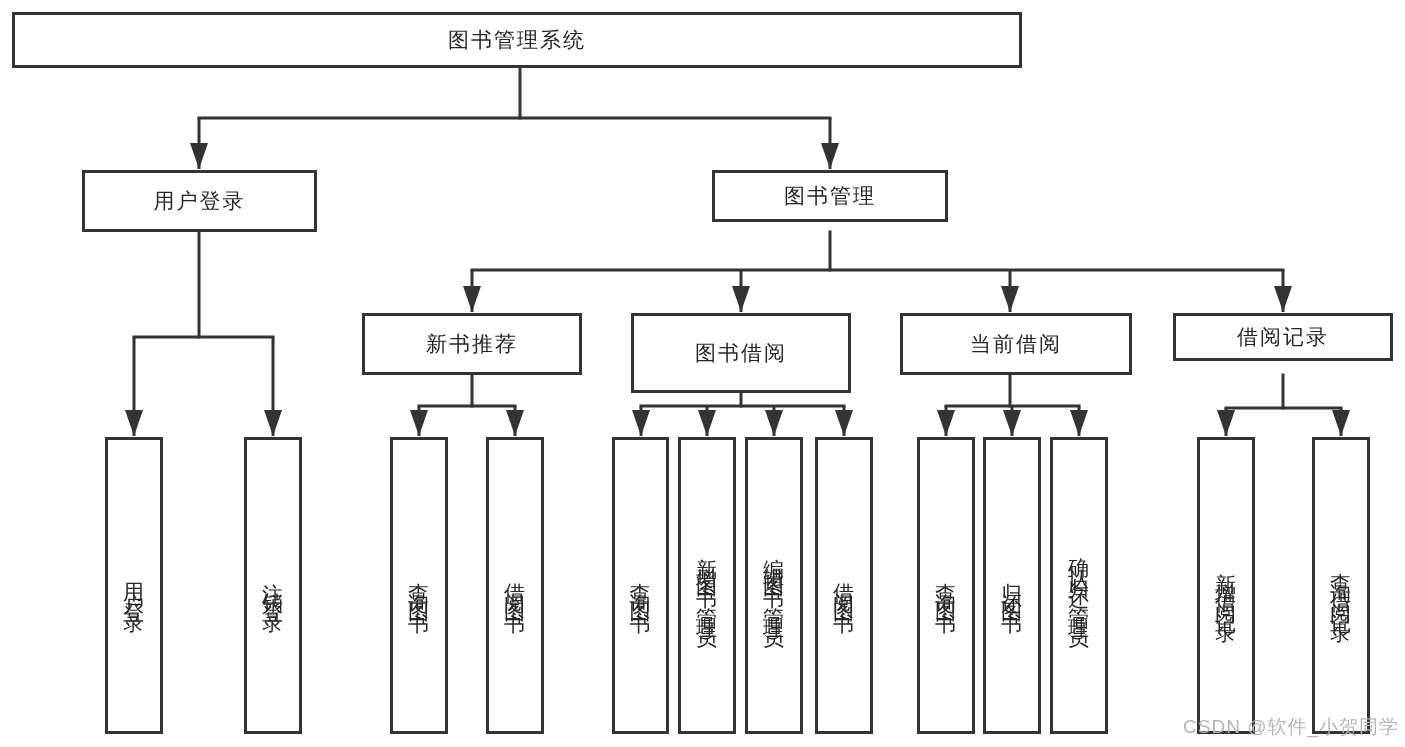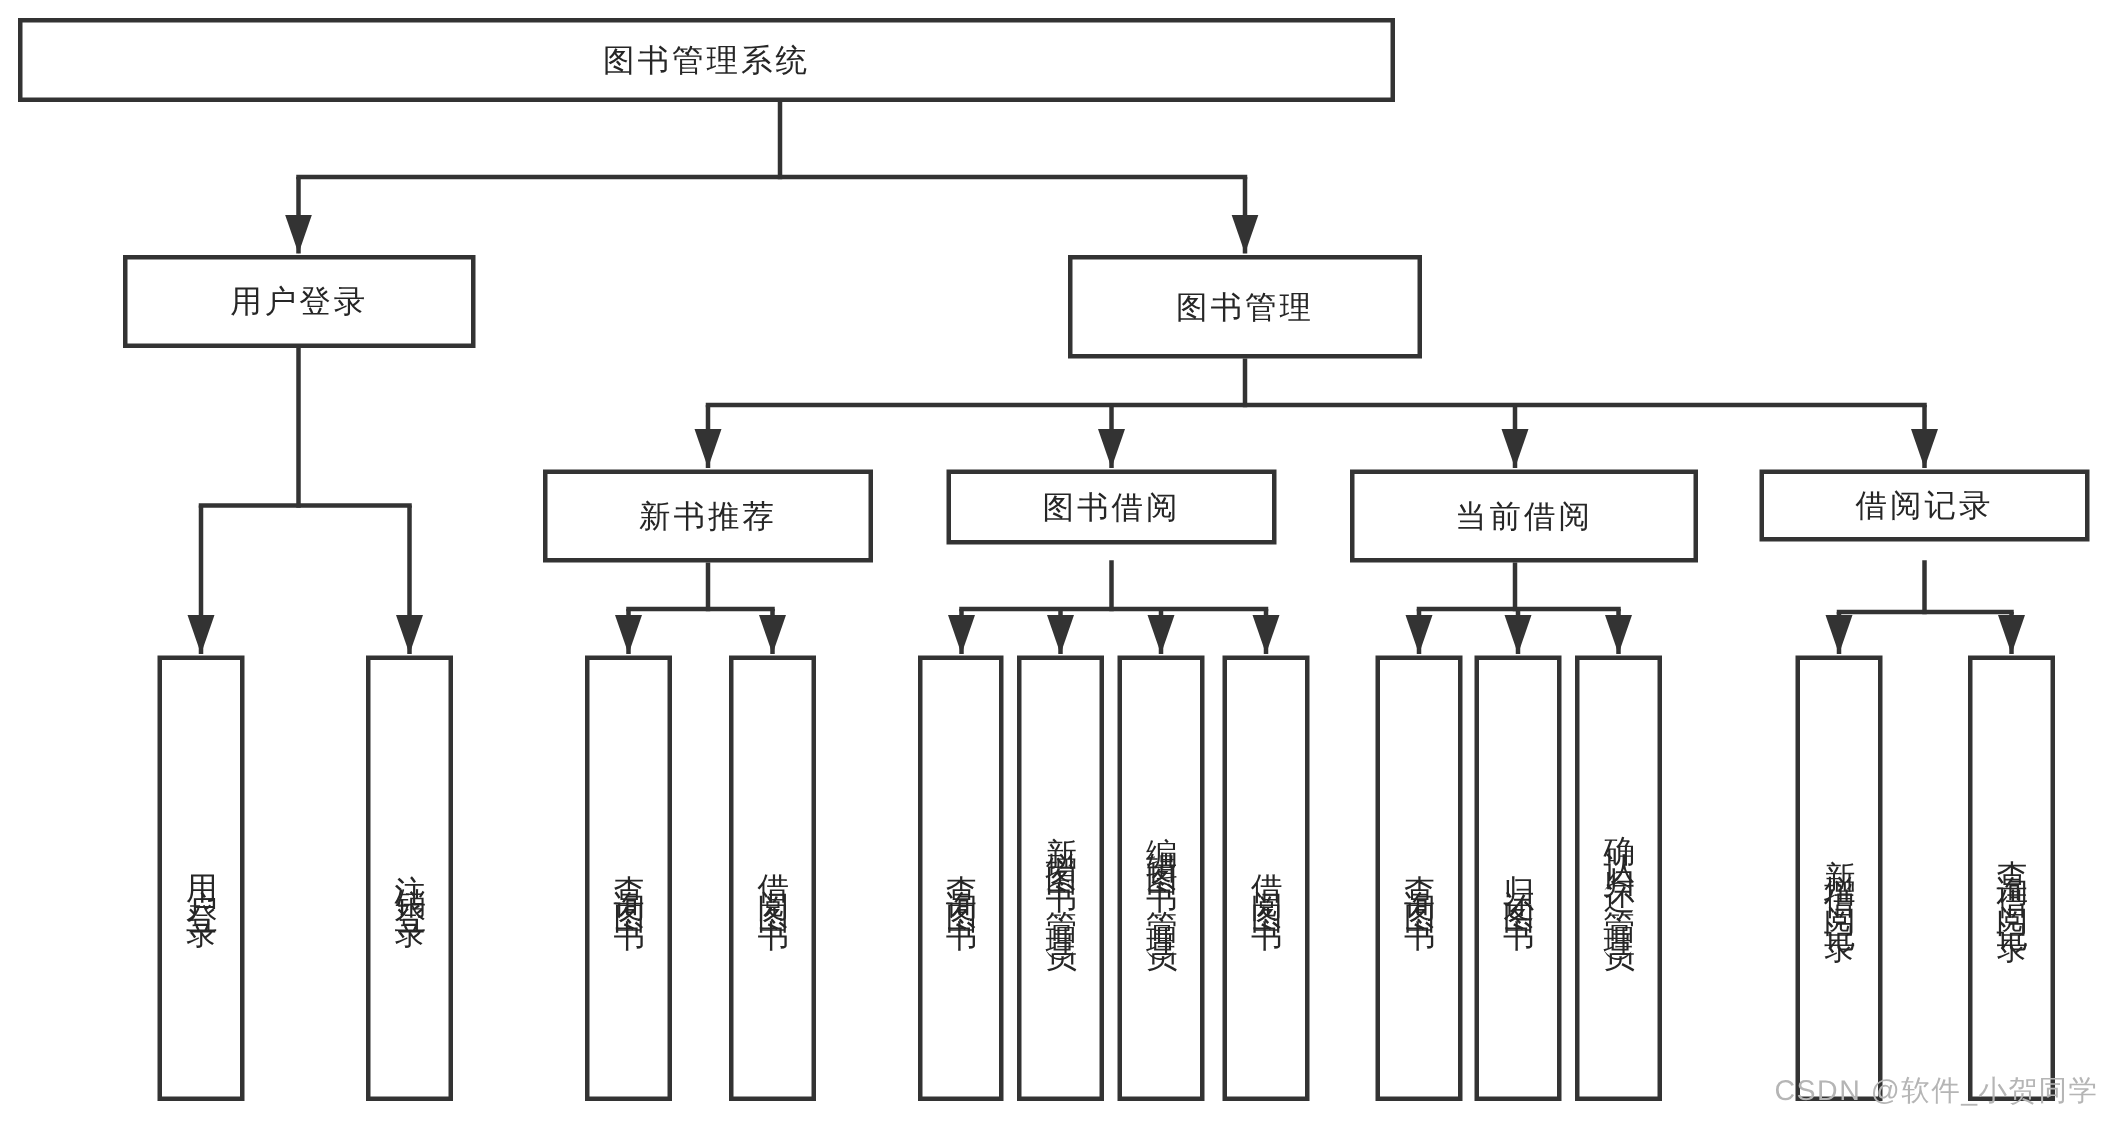--- a/index.html
+++ b/index.html
@@ -105,27 +105,27 @@
     </g>
 
     <g>
       <line class="cap" x1="1283" y1="375" x2="1283" y2="408"></line>
       <line class="cap" x1="1226" y1="408" x2="1341" y2="408"></line>
       <line x1="1226" y1="408" x2="1226" y2="436" marker-end="url(#arrow)"></line>
       <line x1="1341" y1="408" x2="1341" y2="436" marker-end="url(#arrow)"></line>
     </g>
   </svg>
 
-  <div class="box h" style="left:12px;top:12px;width:918px;height:56px;text-align:right;">图书管理系统</div>
+  <div class="box h" style="left:12px;top:12px;width:1010px;height:56px;text-align:right;">图书管理系统</div>
 
   <div class="box h" style="left:82px;top:170px;width:235px;height:62px;">用户登录</div>
-  <div class="box h" style="left:712px;top:170px;width:236px;height:69px;">图书管理</div>
+  <div class="box h" style="left:712px;top:170px;width:236px;height:52px;">图书管理</div>
 
   <div class="box h" style="left:362px;top:313px;width:220px;height:62px;">新书推荐</div>
-  <div class="box h" style="left:631px;top:313px;width:220px;height:50px;">图书借阅</div>
+  <div class="box h" style="left:631px;top:313px;width:220px;height:80px;">图书借阅</div>
   <div class="box h" style="left:900px;top:313px;width:232px;height:62px;">当前借阅</div>
   <div class="box h" style="left:1173px;top:313px;width:220px;height:48px;">借阅记录</div>
 
   <div class="box v" style="left:105px;top:437px;width:58px;height:297px;">用户登录</div>
   <div class="box v" style="left:244px;top:437px;width:58px;height:297px;">注销登录</div>
 
   <div class="box v" style="left:390px;top:437px;width:58px;height:297px;">查询图书</div>
   <div class="box v" style="left:486px;top:437px;width:58px;height:297px;">借阅图书</div>
 
   <div class="box v" style="left:612px;top:437px;width:57px;height:297px;">查询图书</div>

